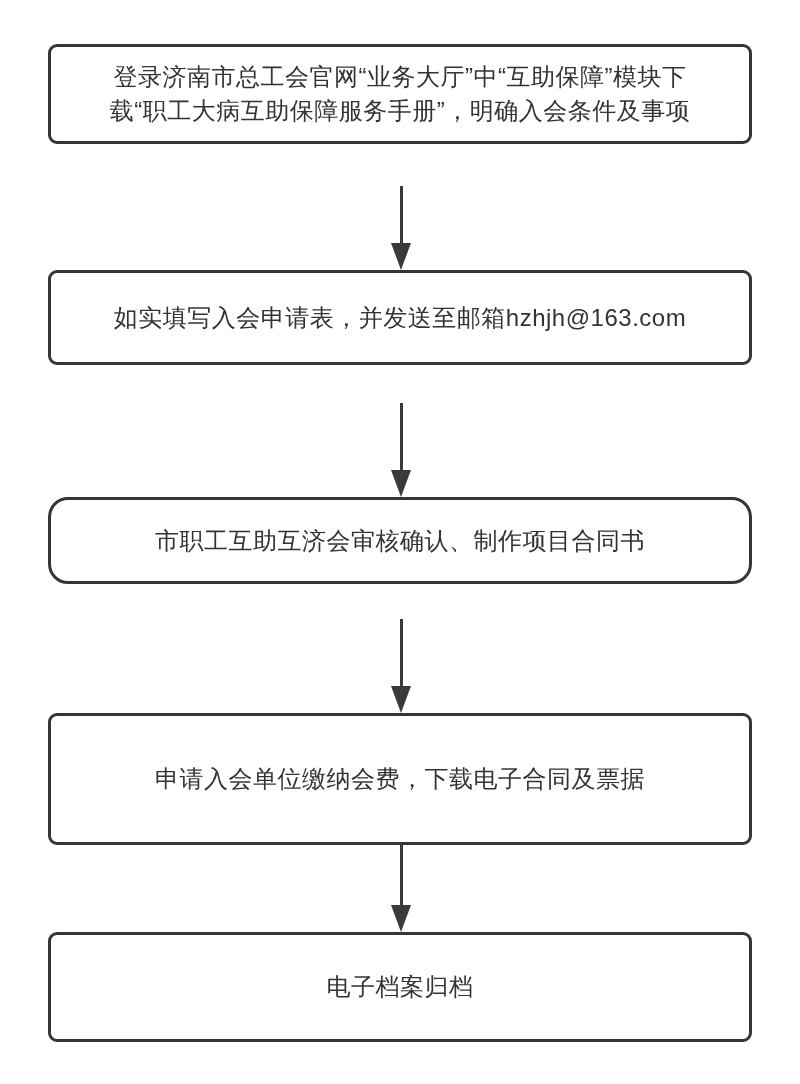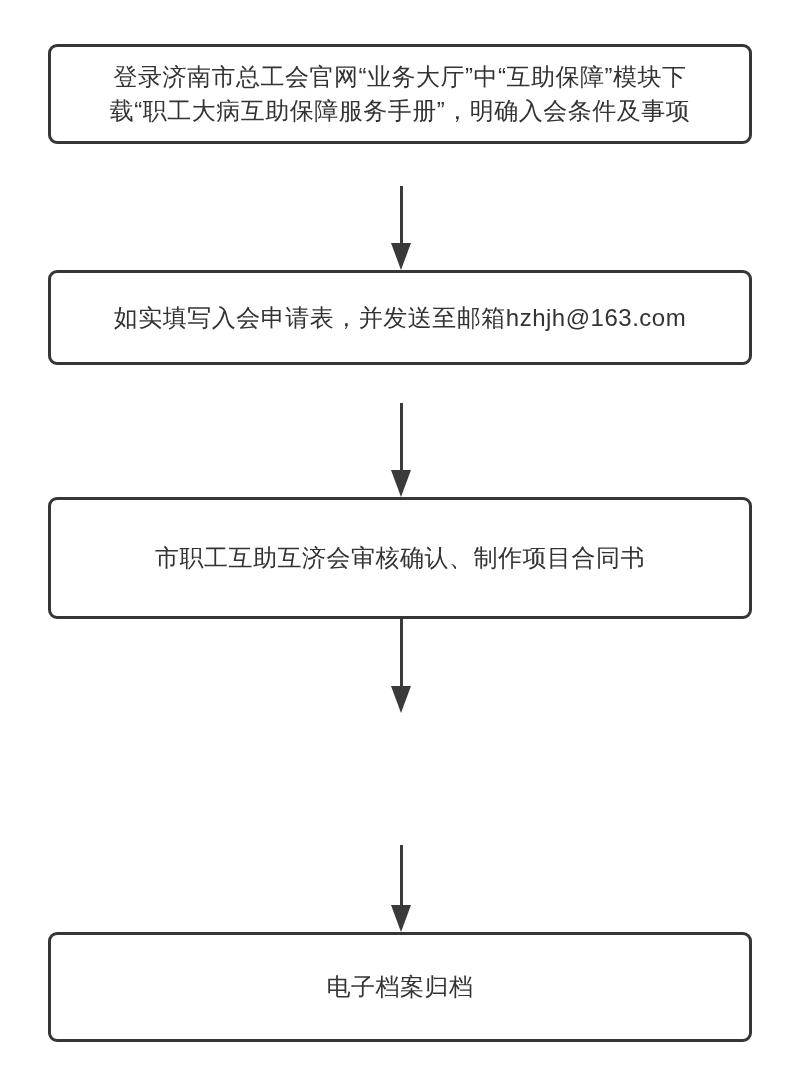--- a/index.html
+++ b/index.html
@@ -30,21 +30,21 @@
     padding: 0 40px;
   }
   .flow-box .label {
     font-size: 24px;
     line-height: 34px;
     color: #333333;
     letter-spacing: 0.5px;
   }
   .box-1 { top: 44px;  height: 100px; }
   .box-2 { top: 270px; height: 95px; }
-  .box-3 { top: 497px; height: 122px; }
+  .box-3 { top: 497px; height: 87px; border-radius: 20px; }
   .box-4 { top: 713px; height: 132px; }
   .box-5 { top: 932px; height: 110px; }
 
   .flow-arrow {
     position: absolute;
     left: 390px;
     width: 22px;
     display: flex;
     flex-direction: column;
     align-items: center;
@@ -93,20 +93,23 @@
 
   <div class="flow-box box-3">
     <span class="label">市职工互助互济会审核确认、制作项目合同书</span>
   </div>
 
   <div class="flow-arrow arrow-3">
     <span class="stem"></span>
     <span class="head"></span>
   </div>
 
+  <div class="flow-box box-4">
+    <span class="label">申请入会单位缴纳会费，下载电子合同及票据</span>
+  </div>
 
   <div class="flow-arrow arrow-4">
     <span class="stem"></span>
     <span class="head"></span>
   </div>
 
   <div class="flow-box box-5">
     <span class="label">电子档案归档</span>
   </div>
 

